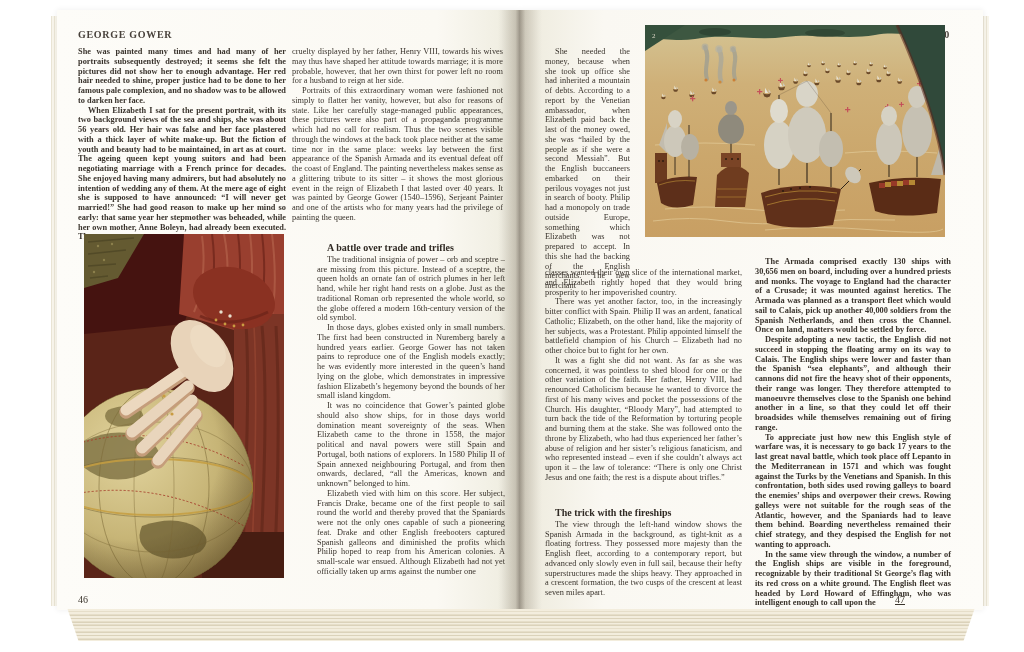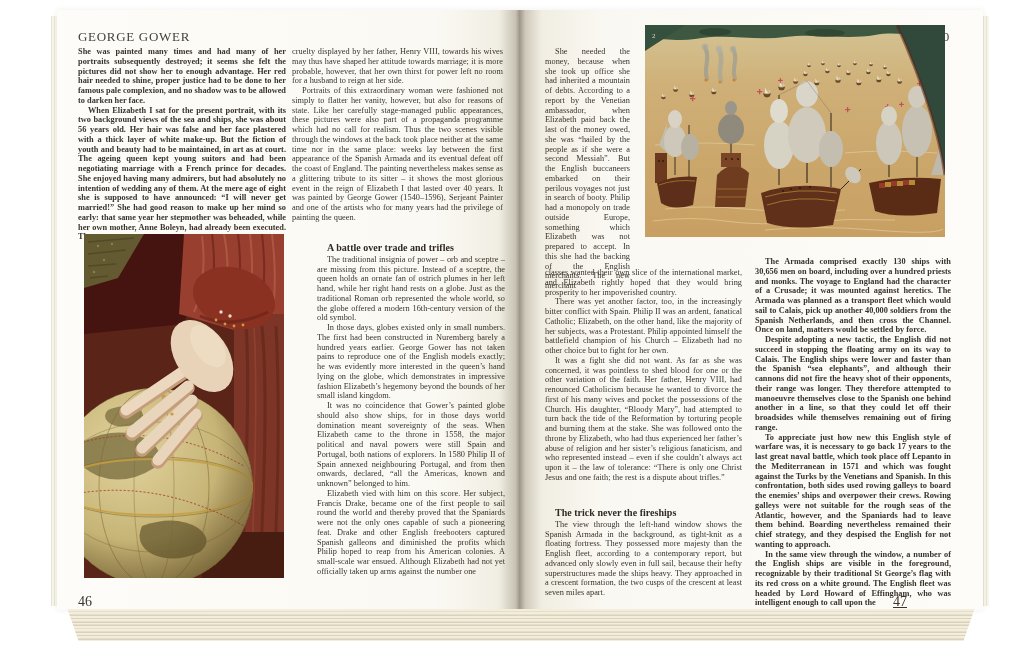--- a/index.html
+++ b/index.html
@@ -13,22 +13,22 @@
     background:linear-gradient(to left,#fdfcf8 0%,#faf8f2 82%,#f0ede1 96%,#e2ddce 100%);}
   .spine{position:absolute;left:498px;top:10px;width:44px;height:600px;pointer-events:none;
     background:linear-gradient(to right,rgba(80,70,55,0) 0%,rgba(80,70,55,.18) 40%,rgba(55,45,35,.38) 50%,rgba(80,70,55,.16) 62%,rgba(80,70,55,0) 100%);}
   .edge-strip{position:absolute;top:16px;width:6px;height:590px;
     background:repeating-linear-gradient(to right,#e9e4d4 0 1px,#f8f5eb 1px 3px);}
   .edge-left{left:51px;} .edge-right{left:983px;}
   .stack{position:absolute;left:62px;top:609px;width:918px;height:32px;
     background:repeating-linear-gradient(to bottom,#f3eddd 0 1.7px,#e6dec9 1.7px 2.6px,#dbd2ba 2.6px 3.4px);
     clip-path:polygon(0.6% 0,99.4% 0,98.2% 100%,1.8% 100%);
     box-shadow:0 2px 4px rgba(0,0,0,.18);}
-  .running{position:absolute;font-weight:normal;font-size:13px;letter-spacing:.7px;color:#47403a;}
-  .pagenum{position:absolute;font-size:14px;color:#3a342c;}
+  .running{position:absolute;font-weight:bold;font-size:10px;letter-spacing:.7px;color:#47403a;}
+  .pagenum{position:absolute;font-size:10px;color:#3a342c;}
   .tb{position:absolute;font-size:8.3px;line-height:9.75px;text-align:justify;
       color:#39332c;letter-spacing:.02px;}
   .tb p{margin:0;}
   .tb p.ind{text-indent:10px;}
   .sec-head{font-weight:bold;font-size:10px;margin:0 0 2px 10px;text-align:left;color:#302a24;}
   .figure{position:absolute;overflow:hidden;}
   .figure svg{display:block;}
 </style>
 </head>
 <body>
@@ -292,21 +292,21 @@
       <p class="ind">She needed the money, because when she took up office she had inherited a mountain of debts. According to a report by the Venetian ambassador, when Elizabeth paid back the last of the money owed, she was “hailed by the people as if she were a second Messiah”. But the English buccaneers embarked on their perilous voyages not just in search of booty. Philip had a monopoly on trade outside Europe, something which Elizabeth was not prepared to accept. In this she had the backing of the English merchants. The new merchant</p>
     </div>
 
     <div class="tb" style="left:25px;top:258px;width:197px;">
       <p>classes wanted their own slice of the international market, and Elizabeth rightly hoped that they would bring prosperity to her impoverished country.</p>
       <p class="ind">There was yet another factor, too, in the increasingly bitter conflict with Spain. Philip II was an ardent, fanatical Catholic; Elizabeth, on the other hand, like the majority of her subjects, was a Protestant. Philip appointed himself the battlefield champion of his Church – Elizabeth had no other choice but to fight for her own.</p>
       <p class="ind">It was a fight she did not want. As far as she was concerned, it was pointless to shed blood for one or the other variation of the faith. Her father, Henry VIII, had renounced Catholicism because he wanted to divorce the first of his many wives and pocket the possessions of the Church. His daughter, “Bloody Mary”, had attempted to turn back the tide of the Reformation by torturing people and burning them at the stake. She was followed onto the throne by Elizabeth, who had thus experienced her father’s abuse of religion and her sister’s religious fanaticism, and who represented instead – even if she couldn’t always act upon it – the law of tolerance: “There is only one Christ Jesus and one faith; the rest is a dispute about trifles.”</p>
     </div>
 
     <div class="tb" style="left:25px;top:498px;width:197px;">
-      <h3 class="sec-head">The trick never the fireships</h3>
+      <h3 class="sec-head">The trick with the fireships</h3>
       <p class="ind">The view through the left-hand window shows the Spanish Armada in the background, as tight-knit as a floating fortress. They possessed more majesty than the English fleet, according to a contemporary report, but advanced only slowly even in full sail, because their hefty superstructures made the ships heavy. They approached in a crescent formation, the two cusps of the crescent at least seven miles apart.</p>
     </div>
 
     <div class="tb" style="left:235px;top:247px;width:196px;font-weight:bold;">
       <p class="ind">The Armada comprised exactly 130 ships with 30,656 men on board, including over a hundred priests and monks. The voyage to England had the character of a Crusade; it was mounted against heretics. The Armada was planned as a transport fleet which would sail to Calais, pick up another 40,000 soldiers from the Spanish Netherlands, and then cross the Channel. Once on land, matters would be settled by force.</p>
       <p class="ind">Despite adopting a new tactic, the English did not succeed in stopping the floating army on its way to Calais. The English ships were lower and faster than the Spanish “sea elephants”, and although their cannons did not fire the heavy shot of their opponents, their range was longer. They therefore attempted to manoeuvre themselves close to the Spanish one behind another in a line, so that they could let off their broadsides while themselves remaining out of firing range.</p>
       <p class="ind">To appreciate just how new this English style of warfare was, it is necessary to go back 17 years to the last great naval battle, which took place off Lepanto in the Mediterranean in 1571 and which was fought against the Turks by the Venetians and Spanish. In this confrontation, both sides used rowing galleys to board the enemies’ ships and overpower their crews. Rowing galleys were not suitable for the rough seas of the Atlantic, however, and the Spaniards had to leave them behind. Boarding nevertheless remained their chief strategy, and they despised the English for not wanting to approach.</p>
       <p class="ind">In the same view through the window, a number of the English ships are visible in the foreground, recognizable by their traditional St George’s flag with its red cross on a white ground. The English fleet was headed by Lord Howard of Effingham, who was intelligent enough to call upon the</p>
     </div>
 

